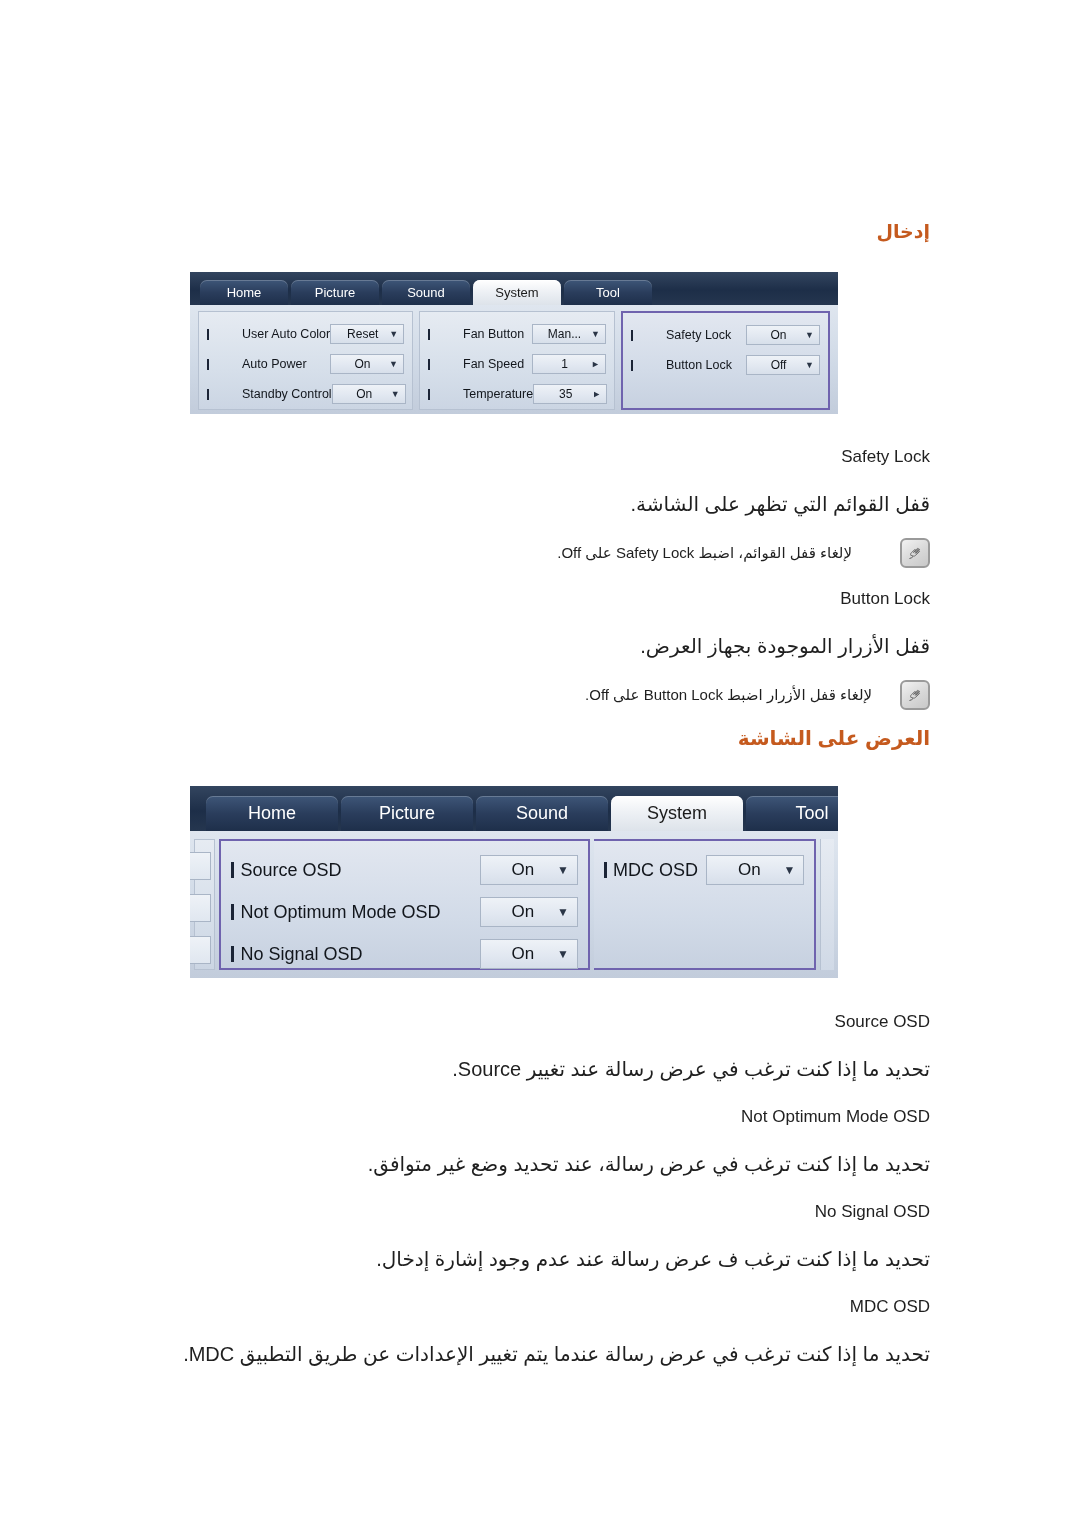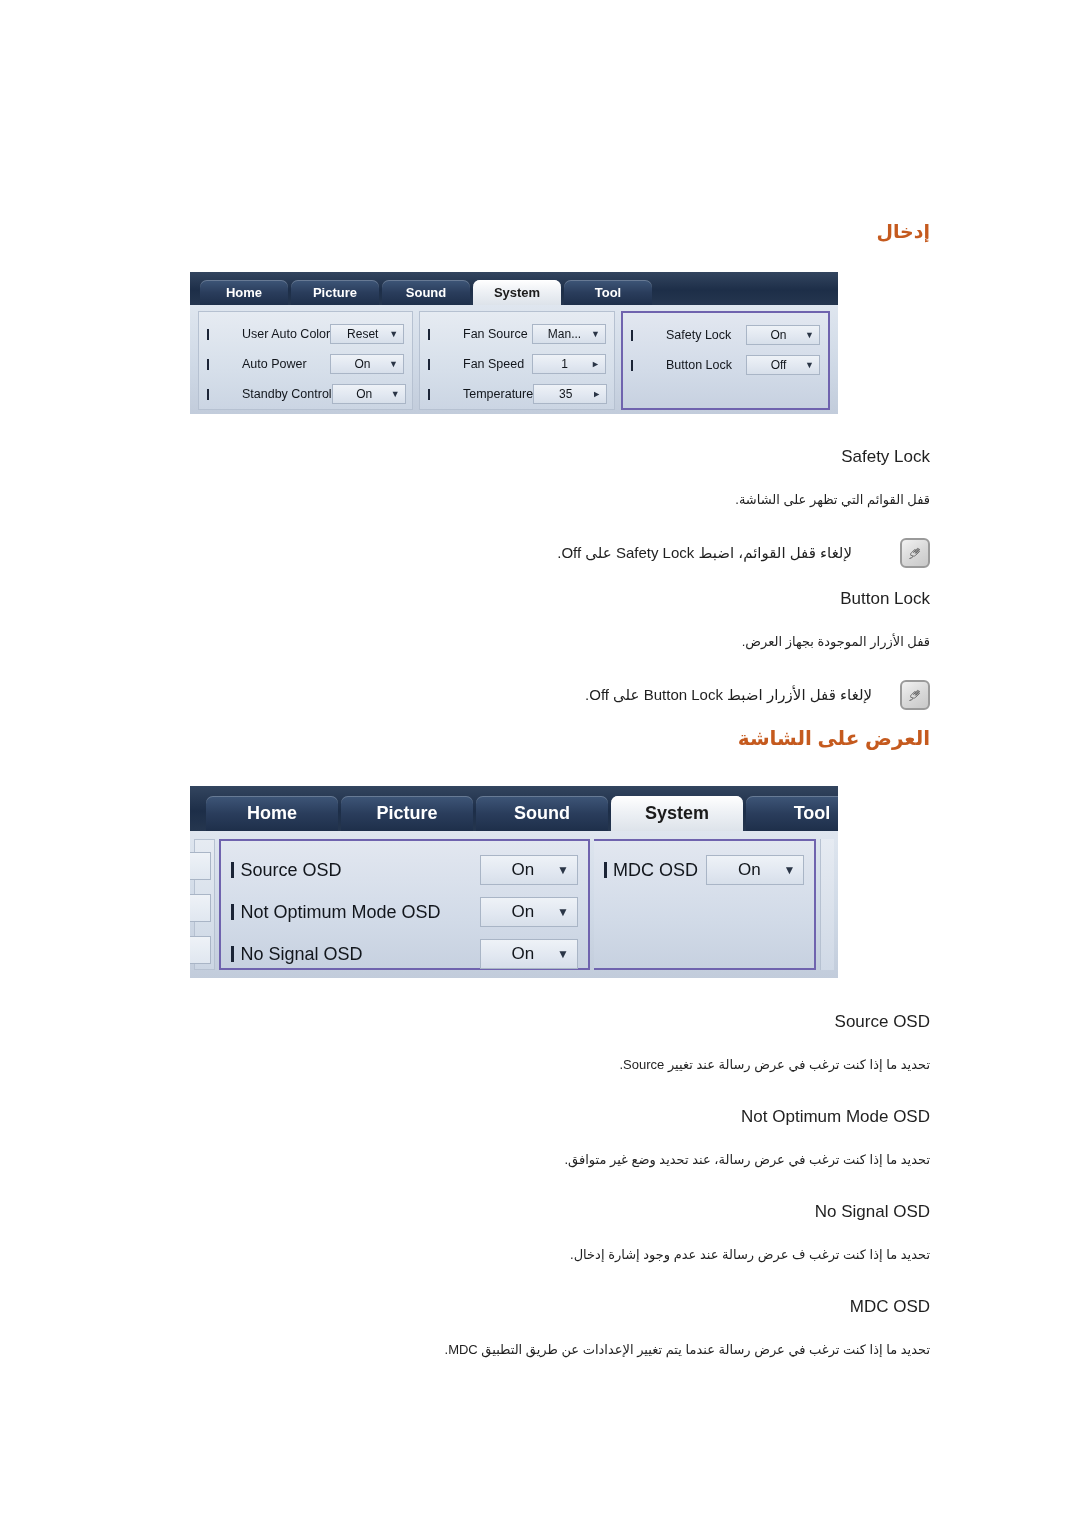--- a/index.html
+++ b/index.html
@@ -42,21 +42,21 @@
   .osd-tabbar {
     display: flex;
     align-items: flex-end;
     background: linear-gradient(180deg, #2b3e5c 0%, #1b2b44 45%, #223køb 100%);
     background: linear-gradient(180deg, #33455f 0%, #1d2e48 55%, #25364f 100%);
     height: 100%;
     padding-left: 10px;
     box-sizing: border-box;
   }
   .osd-tab {
-    font-weight: bold;
+    font-weight: normal;
     color: #ffffff;
     text-align: left;
     border-radius: 7px 7px 0 0;
     background: linear-gradient(180deg, #3e5678 0%, #2a3d5c 50%, #1e2f4a 100%);
     box-shadow: inset 0 1px 0 rgba(255,255,255,0.22);
     margin-right: 3px;
     white-space: nowrap;
     display: flex;
     align-items: center;
     justify-content: center;
@@ -178,21 +178,21 @@
     direction: ltr;
     font-size: 17px;
     color: #1f1f1f;
     white-space: nowrap;
   }
   .desc {
     position: absolute;
     right: 150px;
     text-align: right;
     direction: rtl;
-    font-size: 13px;
+    font-size: 20px;
     color: #1f1f1f;
     white-space: nowrap;
   }
   .note-row {
     position: absolute;
     right: 150px;
     display: flex;
     flex-direction: row;
     align-items: center;
     direction: rtl;
@@ -282,21 +282,21 @@
             <span class="val">On</span>
             <span class="arw">▼</span>
           </span>
       </div>
     </div>
 
     <div class="osd-col c2">
       <div class="osd-row">
         <span class="osd-label">
             <i class="osd-bullet"></i>
-            <span>Fan Source</span>
+            <span>Fan Button</span>
           </span>
         <span class="osd-field">
             <span class="val">Man...</span>
             <span class="arw">▼</span>
           </span>
       </div>
       <div class="osd-row">
         <span class="osd-label">
             <i class="osd-bullet"></i>
             <span>Fan Speed</span>

